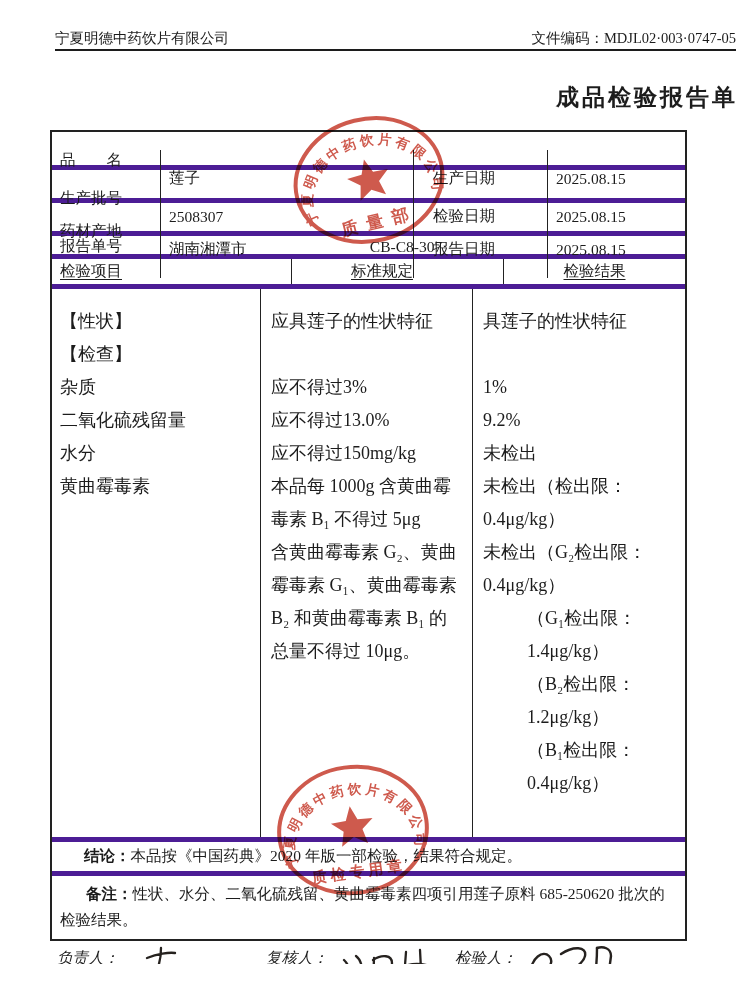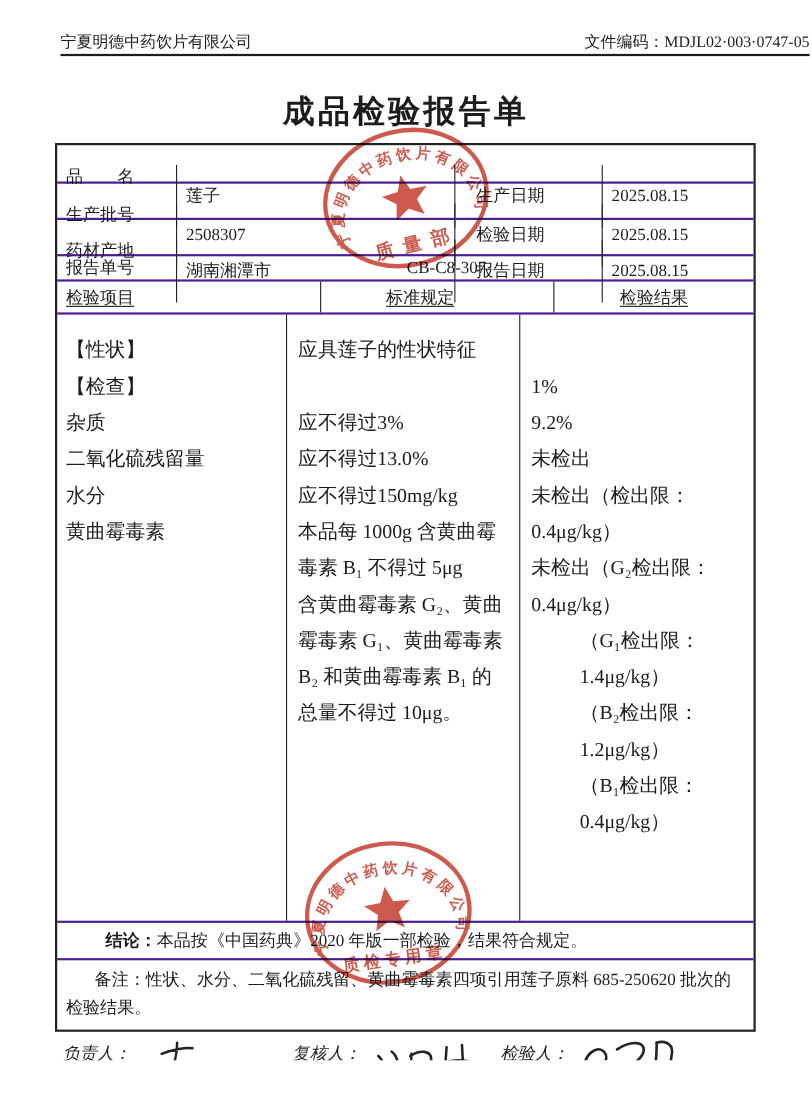--- a/index.html
+++ b/index.html
@@ -5,25 +5,25 @@
   html,body{margin:0;padding:0;background:#ffffff;}
   .page{
     position:relative;width:738px;height:964px;background:#ffffff;overflow:hidden;
     font-family:"Liberation Serif","DejaVu Serif",serif;color:#1c1c1c;
   }
   
   .doc-header{position:absolute;left:55px;right:2px;top:26px;height:22px;
     display:flex;justify-content:space-between;align-items:flex-end;font-size:14.5px;}
   .header-rule{position:absolute;left:55px;right:2px;top:49px;height:2px;background:#1c1c1c;}
   
-  .doc-title{position:absolute;left:0;top:82px;width:100%;text-align:center;
-    font-size:29px;font-weight:bold;letter-spacing:3px;}
+  .doc-title{position:absolute;left:0;top:82px;width:100%;text-align:right;
+    font-size:23px;font-weight:bold;letter-spacing:3px;}
   
   .rpt{position:absolute;left:50px;top:130px;width:637px;border:2px solid #222;box-sizing:border-box;}
-  .row{box-sizing:border-box;border-top:2px solid #4c1d95;}
+  .row{box-sizing:border-box;border-top:5px solid #4c1d95;}
   .row:first-child{border-top:none;}
   .info-row{display:grid;grid-template-columns:75px 220px 101px 1fr;height:33px;align-items:center;font-size:15.5px;gap:33px;}
   .info-row>div{box-sizing:border-box;height:100%;display:flex;align-items:center;padding-left:8px;}
   .info-row>div+div{border-left:1px solid #222;margin-top:36px;}
   .info-row .dlabel{justify-content:center;padding-left:0;}
   .report-row{display:grid;grid-template-columns:75px 1fr;height:23px;align-items:center;font-size:15.5px;}
   .report-row .lab{padding-left:8px;}
   .report-row .val{text-align:center;}
   .colhead-row{display:grid;grid-template-columns:208px 212px 1fr;height:30px;align-items:center;font-size:15.5px;}
   .colhead-row>div{box-sizing:border-box;height:100%;display:flex;align-items:center;}
@@ -33,25 +33,25 @@
   .colhead-row span{text-decoration:underline;text-underline-offset:3px;}
   .body-row{display:grid;grid-template-columns:208px 212px 1fr;height:553px;font-size:18px;}
   .bcol{box-sizing:border-box;padding-top:16px;line-height:33px;}
   .bcol+.bcol{border-left:1px solid #222;}
   .bcol .slot{display:block;}
   .c1{padding-left:8px;}
   .c2,.c3{padding-left:10px;padding-right:8px;}
   .s33{min-height:33px;}
   .s66{min-height:66px;}
   .indent44{padding-left:44px;}
-  .concl-row{min-height:34px;display:flex;align-items:center;font-size:15.5px;padding-left:44px;box-sizing:border-box;}
+  .concl-row{min-height:34px;display:flex;align-items:center;font-size:15.5px;padding-left:32px;box-sizing:border-box;}
   .concl-row b{font-weight:bold;}
   .remark-row{min-height:58px;font-size:15.5px;box-sizing:border-box;padding:5px 10px 6px 8px;line-height:26px;}
   .remark-row p{margin:0;text-indent:26px;}
-  .remark-row b{font-weight:normal;}
+  .remark-row b{font-weight:bold;}
   
   .sign-area{position:absolute;left:50px;top:932px;width:640px;height:62px;font-size:15.5px;}
   .sig-group{position:absolute;top:10px;display:flex;align-items:flex-start;font-style:italic;}
   .sig-g1{left:7px;} .sig-g2{left:216px;} .sig-g3{left:405px;}
   .sig-group .lab{padding-top:6px;}
   .sig-svg{margin-left:6px;}
   
   .stamp{position:absolute;mix-blend-mode:multiply;opacity:.84;pointer-events:none;}
   .stamp-top{left:286px;top:111px;}
   .stamp-bottom{left:270px;top:760px;}
@@ -121,20 +121,21 @@
       <div class="bcol c2">
         <span class="slot s33">应具莲子的性状特征</span>
         <span class="slot s33"></span>
         <span class="slot s33">应不得过3%</span>
         <span class="slot s33">应不得过13.0%</span>
         <span class="slot s33">应不得过150mg/kg</span>
         <span class="slot s66">本品每 1000g 含黄曲霉毒素 B₁ 不得过 5μg</span>
         <span class="slot">含黄曲霉毒素 G₂、黄曲霉毒素 G₁、黄曲霉毒素 B₂ 和黄曲霉毒素 B₁ 的总量不得过 10μg。</span>
       </div>
       <div class="bcol c3">
+        <span class="slot s33">具莲子的性状特征</span>
         <span class="slot s33"></span>
         <span class="slot s33">1%</span>
         <span class="slot s33">9.2%</span>
         <span class="slot s33">未检出</span>
         <span class="slot s66">未检出（检出限：0.4μg/kg）</span>
         <span class="slot s33">未检出（G₂检出限：0.4μg/kg）</span>
         <span class="slot s33 indent44">（G₁检出限：1.4μg/kg）</span>
         <span class="slot s33 indent44">（B₂检出限：1.2μg/kg）</span>
         <span class="slot s33 indent44">（B₁检出限：0.4μg/kg）</span>
       </div>

